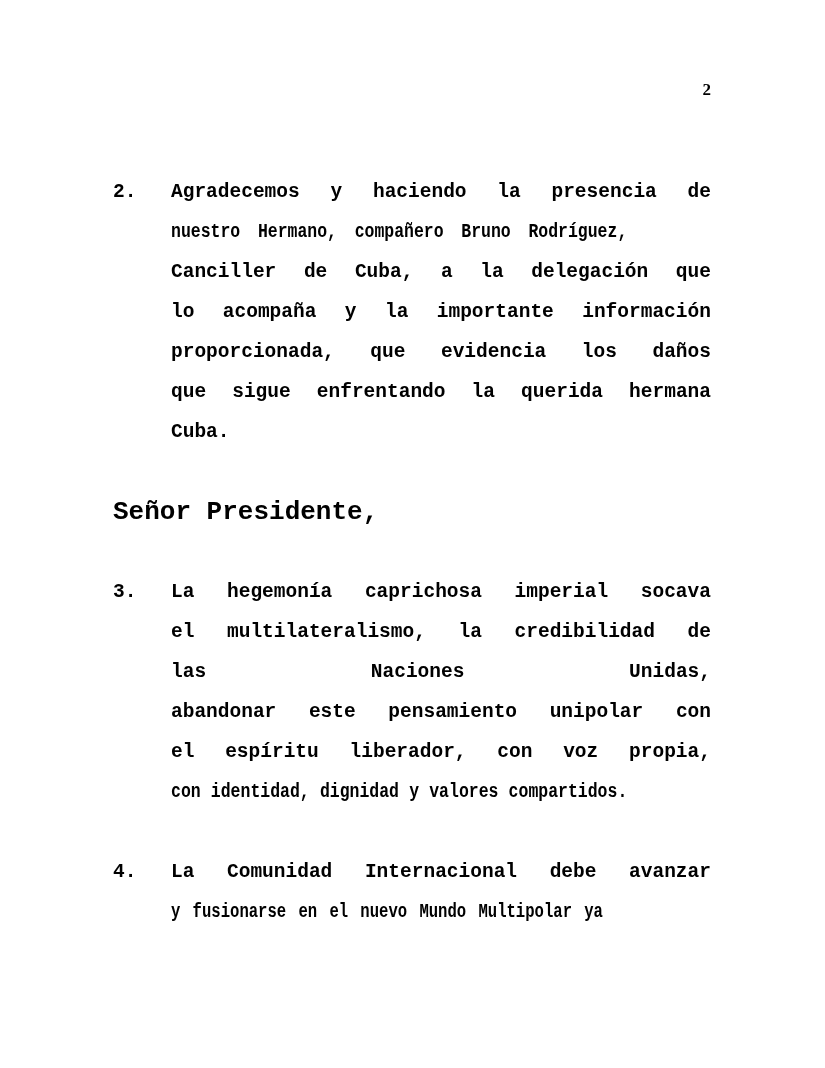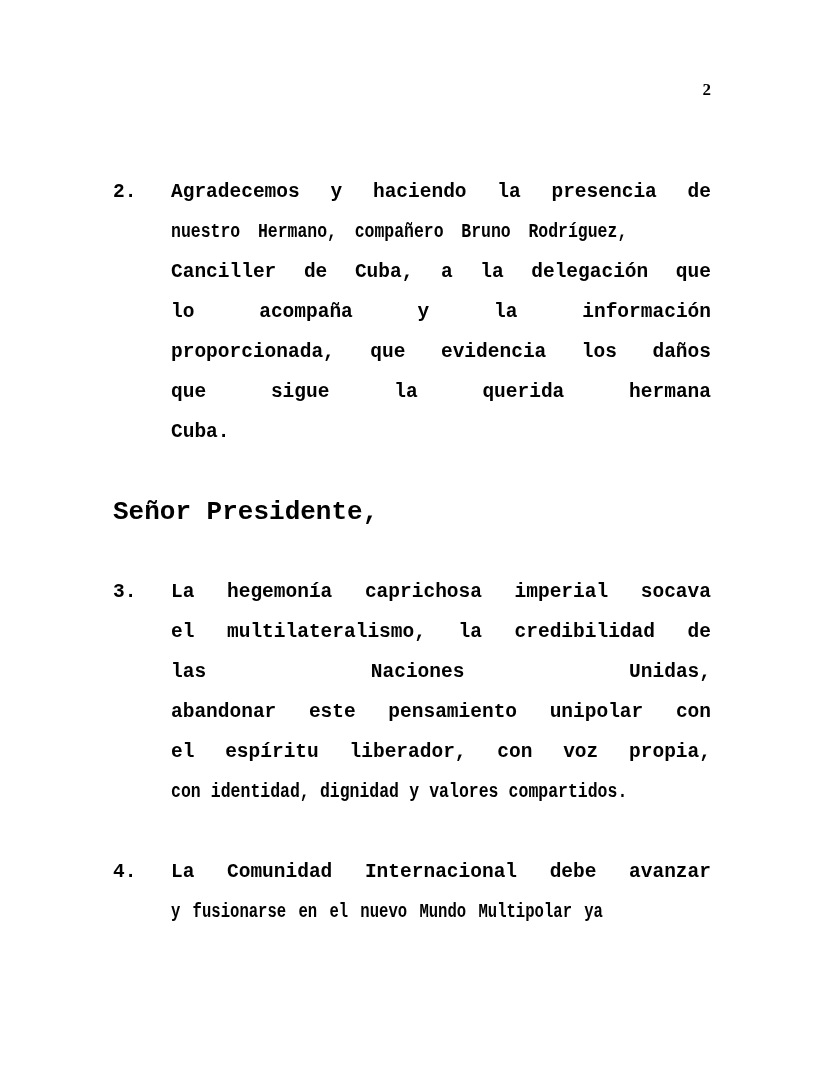--- a/index.html
+++ b/index.html
@@ -141,32 +141,34 @@
             <span>a</span>
             <span>la</span>
             <span>delegación</span>
             <span>que</span>
           </div>
           <div class="line justify">
             <span>lo</span>
             <span>acompaña</span>
             <span>y</span>
             <span>la</span>
+            <span>importante</span>
             <span>información</span>
           </div>
           <div class="line justify">
             <span>proporcionada,</span>
             <span>que</span>
             <span>evidencia</span>
             <span>los</span>
             <span>daños</span>
           </div>
           <div class="line justify">
             <span>que</span>
             <span>sigue</span>
+            <span>enfrentando</span>
             <span>la</span>
             <span>querida</span>
             <span>hermana</span>
           </div>
           <div class="line">Cuba.</div>
         </div>
     </div>
 
     <div class="gap-sm"></div>
 

